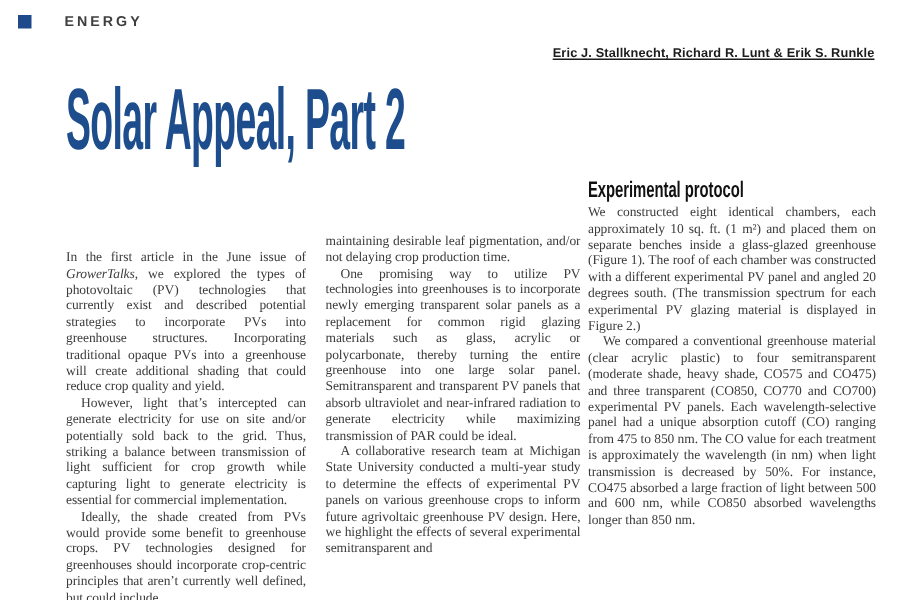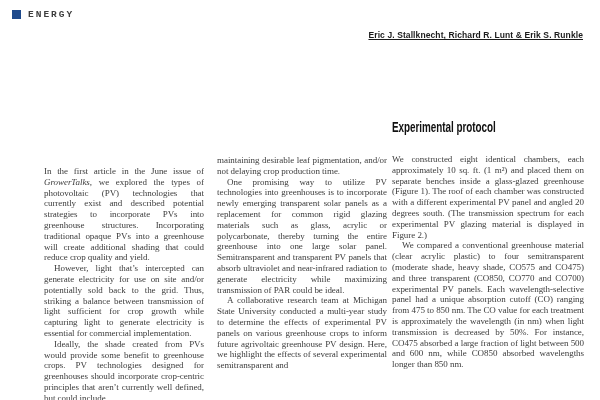--- a/index.html
+++ b/index.html
@@ -6,22 +6,22 @@
   .page{
     position:relative;
     width:600px;height:400px;
     background:#ffffff;
     overflow:hidden;
     font-family:"Liberation Serif", serif;
   }
   
   .category{
     position:absolute;left:12px;top:9px;
-    display:flex;align-items:center;gap:7px;
-    font-family:Liberation Mono, monospace;
+    display:flex;align-items:center;gap:22px;
+    font-family:Liberation Sans, sans-serif;
   }
   .category .sq{
     width:9px;height:9px;background:#1e4a8c;flex:0 0 auto;
   }
   .category .lbl{
     font-size:9.5px;font-weight:bold;letter-spacing:2px;color:#3e3e3e;
   }
   
   .byline{
     position:absolute;right:17px;top:30px;
@@ -53,21 +53,21 @@
     font-size:9px;line-height:10.8px;color:#3c3c3c;
     text-align:justify;letter-spacing:-0.05px;
   }
   .col p{margin:0;}
   .col p.indent{text-indent:10px;}
   .col-left{left:44px;top:166px;width:160px;height:245px;overflow:hidden;}
   .col-mid{left:217px;top:155px;width:170px;height:245px;overflow:hidden;}
   .col-right{left:392px;top:119px;width:192px;height:281px;overflow:hidden;}
   
   .section-heading{
-    height:16px;margin-bottom:19px;text-align:left;
+    height:16px;margin-bottom:1px;text-align:left;
   }
   .section-heading span{
     display:inline-block;white-space:nowrap;
     font-family:"Liberation Sans", sans-serif;
     font-weight:bold;font-size:15px;line-height:1;
     color:#111111;
     transform:scaleX(0.66);transform-origin:0 0;
   }
 </style>
 </head>
@@ -75,20 +75,23 @@
 
 <div class="page">
 
   <div class="category">
     <span class="sq"></span>
     <span class="lbl">ENERGY</span>
   </div>
 
   <div class="byline">Eric J. Stallknecht, Richard R. Lunt &amp; Erik S. Runkle</div>
 
+  <div class="title">
+    <span>Solar Appeal, Part 2</span>
+  </div>
 
 
   <div class="col col-left">
     <p><span>In the first article in the June issue of </span><i>GrowerTalks</i><span>, we explored the types of photovoltaic (PV) technologies that currently exist and described potential strategies to incorporate PVs into greenhouse structures. Incorporating traditional opaque PVs into a greenhouse will create additional shading that could reduce crop quality and yield.</span></p>
     <p class="indent">However, light that’s intercepted can generate electricity for use on site and/or potentially sold back to the grid. Thus, striking a balance between transmission of light sufficient for crop growth while capturing light to generate electricity is essential for commercial implementation.</p>
     <p class="indent">Ideally, the shade created from PVs would provide some benefit to greenhouse crops. PV technologies designed for greenhouses should incorporate crop-centric principles that aren’t currently well defined, but could include</p>
   </div>
 
   <div class="col col-mid">
     <p>maintaining desirable leaf pigmentation, and/or not delaying crop production time.</p>

